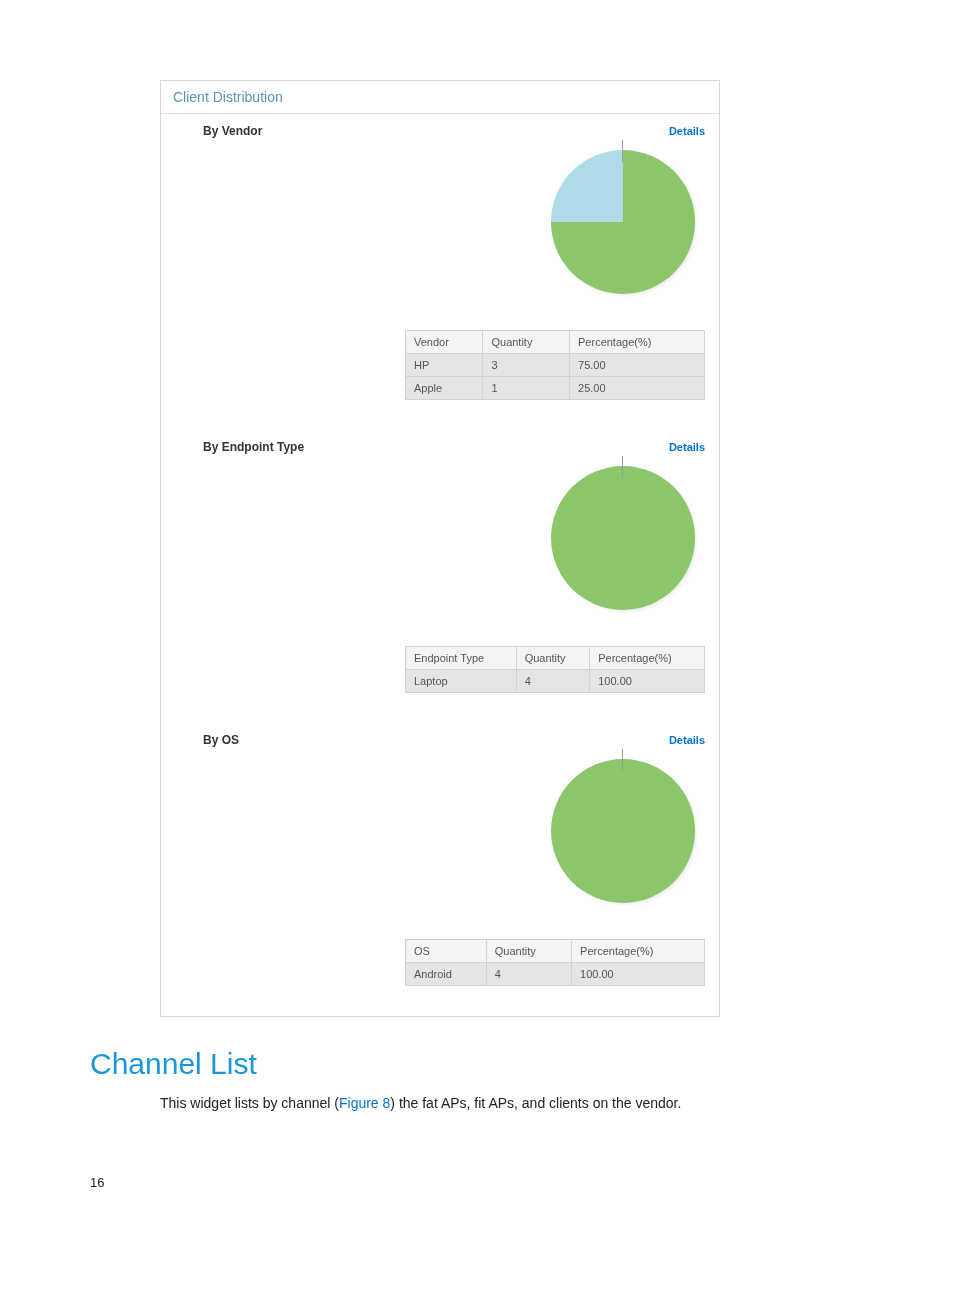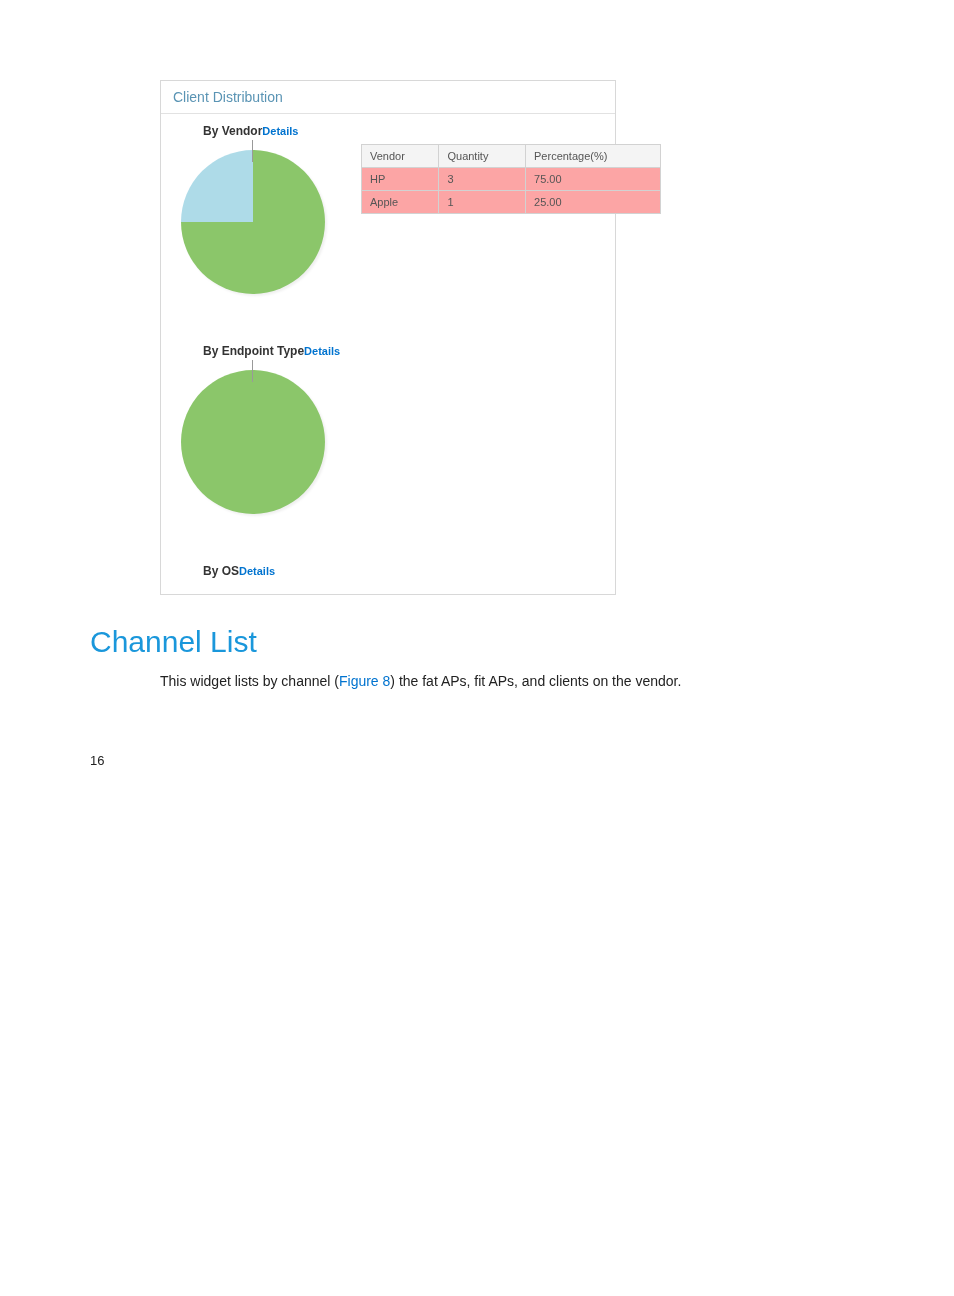--- a/index.html
+++ b/index.html
@@ -16,55 +16,56 @@
   }
   .figure-caption {
     color: #0073cf;
     font-weight: bold;
     font-size: 14px;
     margin: 18px 0 10px 70px;
   }
   .widget-card {
     border: 1px solid #d8d8d8;
     margin: 0 0 0 70px;
-    width: 456px;
+    width: 560px;
     background: #fff;
   }
   .widget-title {
     color: #5a94b4;
     font-size: 14px;
     padding: 8px 12px;
     border-bottom: 1px solid #e2e2e2;
   }
   .section {
     padding: 10px 14px 10px 14px;
   }
   .section-header {
     display: flex;
-    justify-content: flex-start;
+    justify-content: space-between;
     align-items: center;
     margin-bottom: 6px;
     padding-left: 28px;
   }
   .section-title {
     font-weight: bold;
     font-size: 12px;
     color: #333;
   }
   .details-link {
     color: #0073cf;
     font-weight: bold;
     font-size: 11px;
     cursor: pointer;
   }
   .section-body {
     display: flex;
-    align-items: flex-start;
+    align-items: flex-end;
     gap: 26px;
     padding-bottom: 20px;
+    flex-direction: column;
   }
   .pie-wrap {
     width: 160px;
     height: 160px;
     position: relative;
     flex: 0 0 160px;
   }
   .pie-shadow {
     position: absolute;
     top: 8px; left: 8px;
@@ -91,21 +92,21 @@
     border-collapse: collapse;
     font-size: 11px;
     flex: 1;
     min-width: 300px;
   }
   .data-table th, .data-table td {
     border: 1px solid #d2d2d2;
     padding: 5px 8px;
     text-align: left;
     color: #555;
-    background: #fca5a5;
+    background: #e5e5e5;
   }
   .data-table th {
     background: #f4f4f4;
     font-weight: normal;
     color: #555;
   }
   .body-para {
     margin: 24px 0 0 70px;
     width: 700px;
     font-size: 14px;
@@ -180,28 +181,68 @@
         <span class="section-title">By Endpoint Type</span>
         <span class="details-link">Details</span>
       </div>
       <div class="section-body">
         <div class="pie-wrap">
           <div class="pie-shadow"></div>
           <div class="pie" id="pie-1" style="background: conic-gradient(rgb(139, 198, 106) 0deg, rgb(139, 198, 106) 360deg);">
               <div class="pie-tick"></div>
             </div>
         </div>
+        <table class="data-table">
+          <thead>
+            <tr>
+              <th>Endpoint Type</th>
+              <th>Quantity</th>
+              <th>Percentage(%)</th>
+            </tr>
+          </thead>
+          <tbody>
+            <tr>
+              <td>Laptop</td>
+              <td>4</td>
+              <td>100.00</td>
+            </tr>
+          </tbody>
+        </table>
       </div>
     </div>
 
     <div class="section">
       <div class="section-header">
         <span class="section-title">By OS</span>
         <span class="details-link">Details</span>
       </div>
+      <div class="section-body">
+        <div class="pie-wrap">
+          <div class="pie-shadow"></div>
+          <div class="pie" id="pie-2" style="background: conic-gradient(rgb(139, 198, 106) 0deg, rgb(139, 198, 106) 360deg);">
+              <div class="pie-tick"></div>
+            </div>
+        </div>
+        <table class="data-table">
+          <thead>
+            <tr>
+              <th>OS</th>
+              <th>Quantity</th>
+              <th>Percentage(%)</th>
+            </tr>
+          </thead>
+          <tbody>
+            <tr>
+              <td>Android</td>
+              <td>4</td>
+              <td>100.00</td>
+            </tr>
+          </tbody>
+        </table>
+      </div>
     </div>
 
   </div>
 
 
 
   <h2 class="channel-heading">Channel List</h2>
 
   <p class="body-para" style="margin-top:12px;">
     <span>This widget lists by channel (</span><span class="link-ref">Figure 8</span><span>) the fat APs, fit APs, and clients on the vendor.</span>

